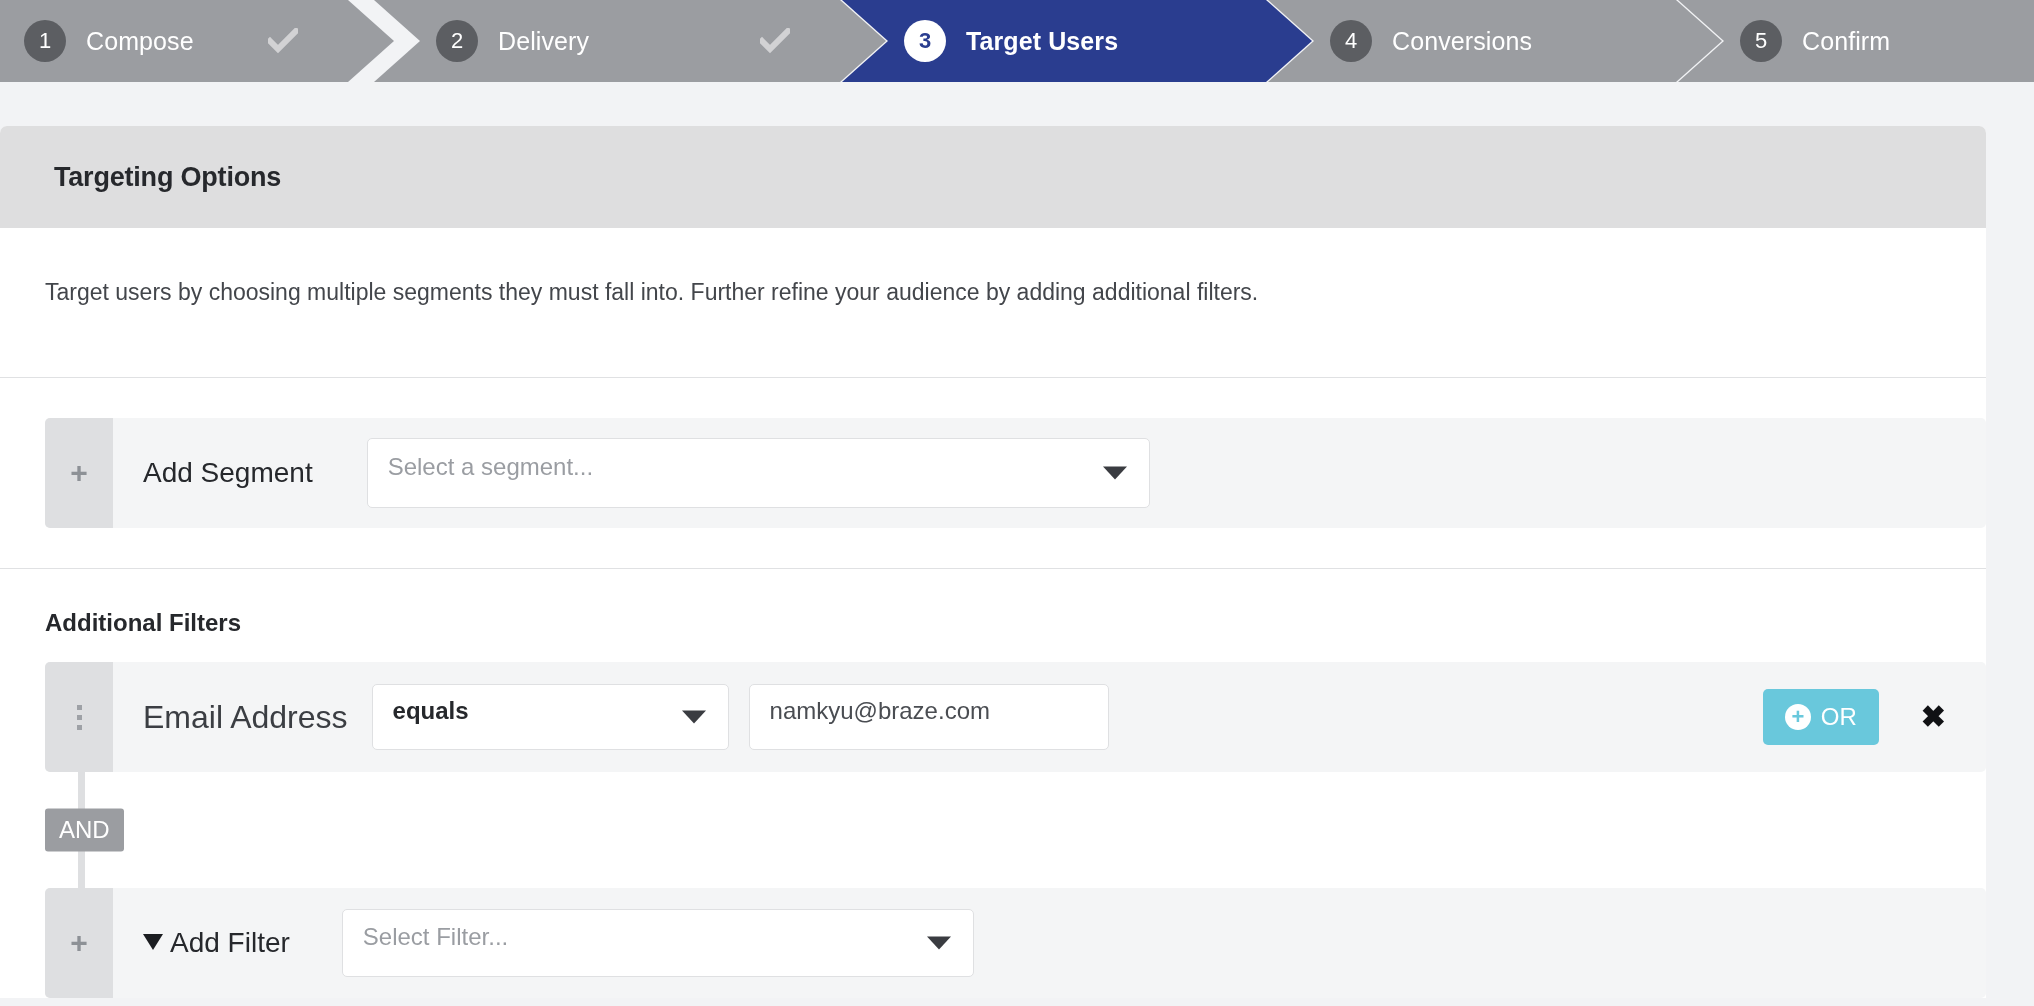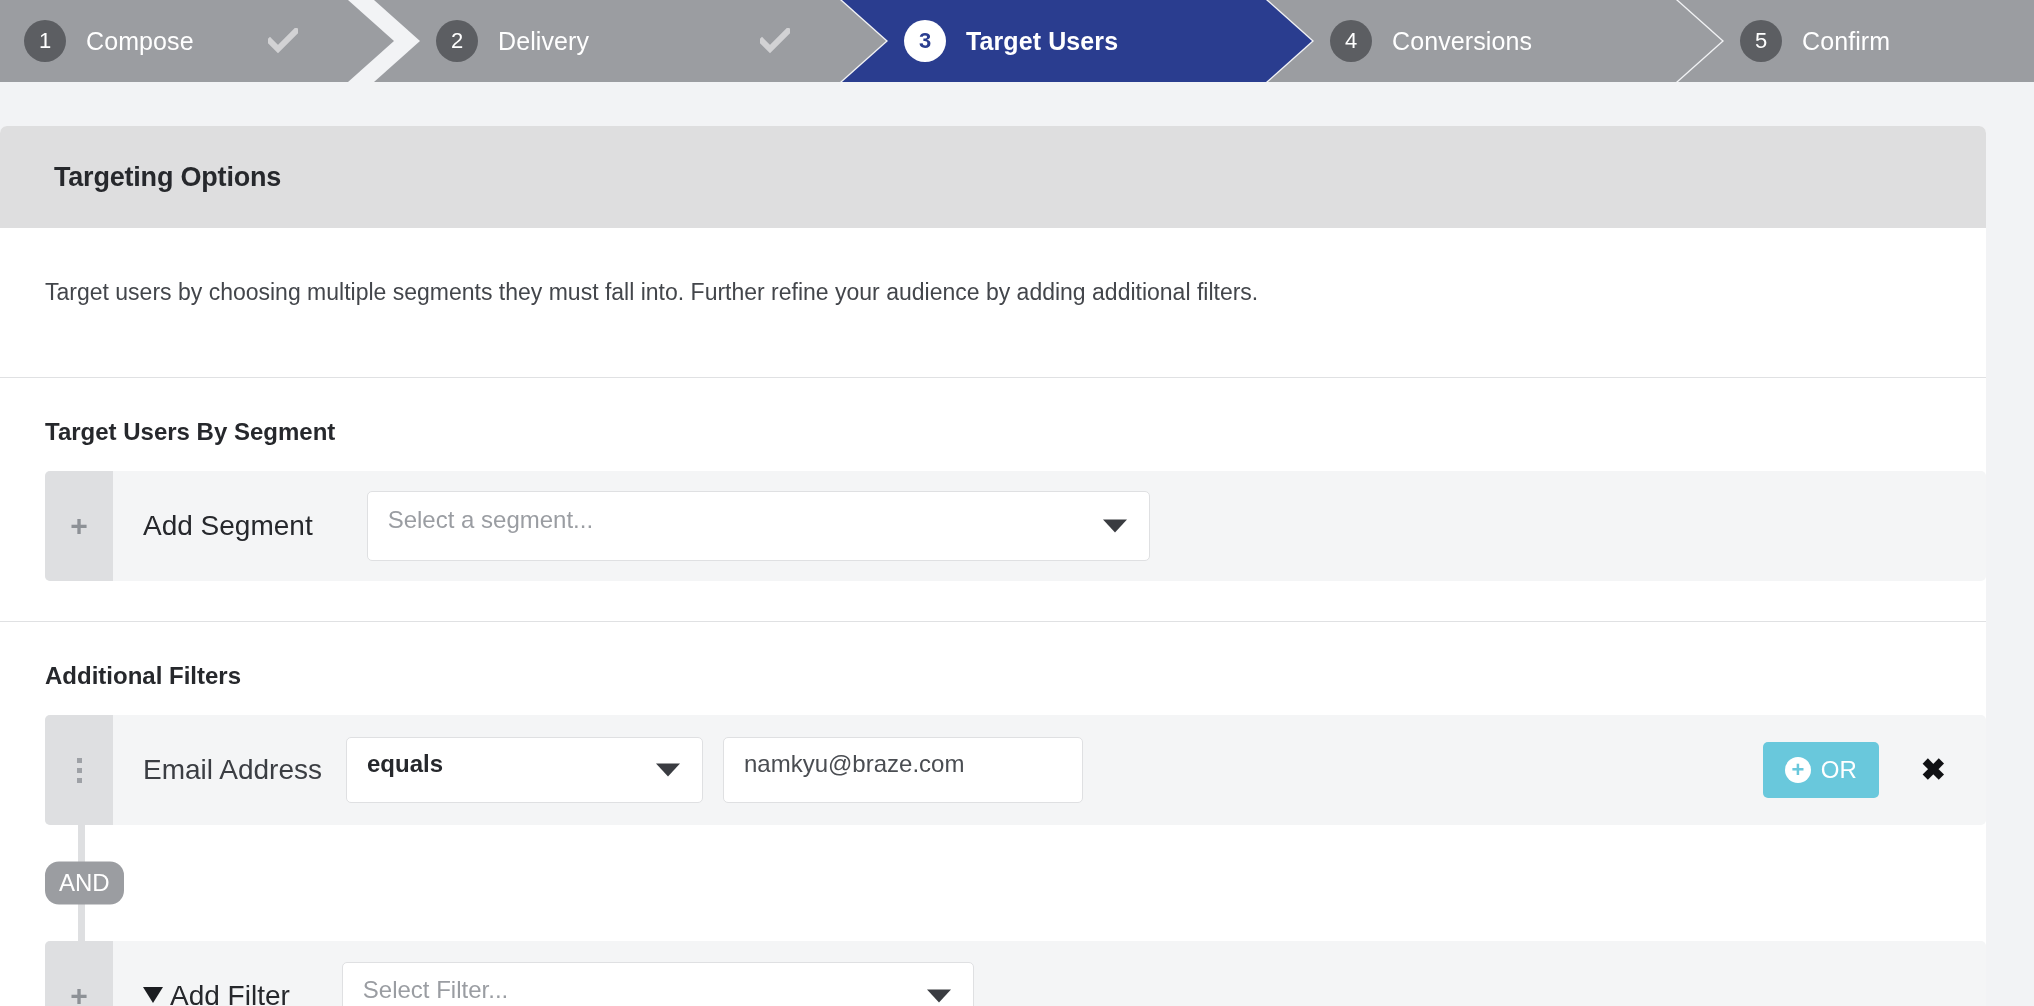--- a/index.html
+++ b/index.html
@@ -183,21 +183,21 @@
   .row-label {
     font-size: 28px;
     font-weight: normal;
     color: #26282c;
     padding: 0 24px 0 30px;
     white-space: nowrap;
     display: flex;
     align-items: center;
     gap: 7px;
   }
-  .row-label.normal { font-weight: normal; font-size: 28px; color: #3b3e43; }
+  .row-label.normal { font-weight: normal; font-size: 32px; color: #3b3e43; }
 
   
   .ctl {
     background: #ffffff;
     border: 1px solid #dfe0e2;
     border-radius: 5px;
     height: 66px;
     display: flex;
     align-items: center;
     padding: 0 18px 12px 20px;
@@ -274,21 +274,21 @@
     background: #dedfe1;
   }
   .and-badge {
     position: absolute;
     left: 0;
     top: 50%;
     transform: translateY(-50%);
     background: #9b9da1;
     color: #ffffff;
     font-size: 24px;
-    border-radius: 14px;
+    border-radius: 3px;
     padding: 9px 14px 10px 14px;
     line-height: 1;
   }
 
   .funnel {
     display: inline-block;
     width: 0; height: 0;
     border-left: 10px solid transparent;
     border-right: 10px solid transparent;
     border-top: 16px solid #1b1d21;
@@ -355,21 +355,20 @@
 
 <div class="panel">
 
   <div class="panel-header">
     <h2>Targeting Options</h2>
   </div>
 
   <div class="panel-desc">Target users by choosing multiple segments they must fall into. Further refine your audience by adding additional filters.</div>
 
   <div class="section">
-    <div class="section-title">Target Users By Segment</div>
 
     <div class="row segment-row">
       <div class="grip">
         <span class="plus-glyph">+</span>
       </div>
       <div class="row-label">Add Segment</div>
       <div class="ctl sel-segment">
         <span class="ph">Select a segment...</span>
         <span class="caret"></span>
       </div>

